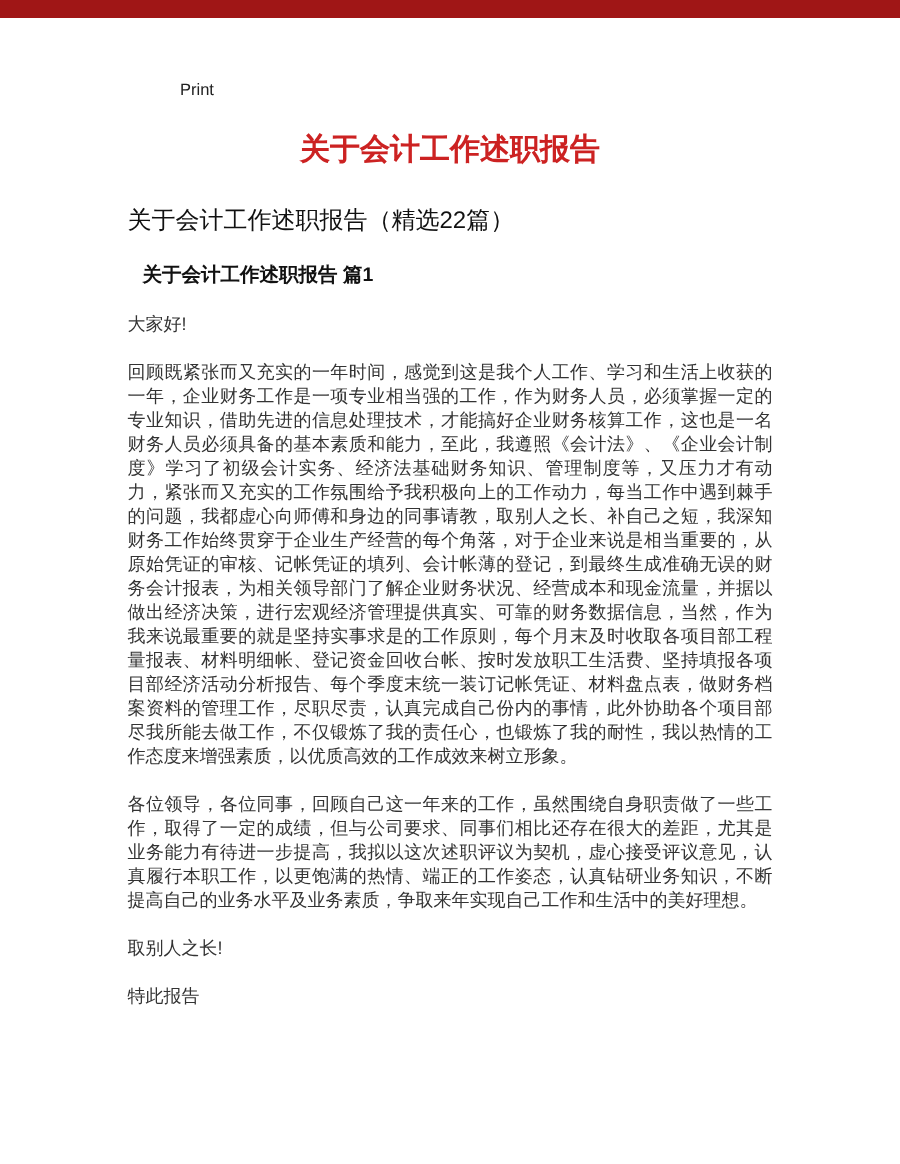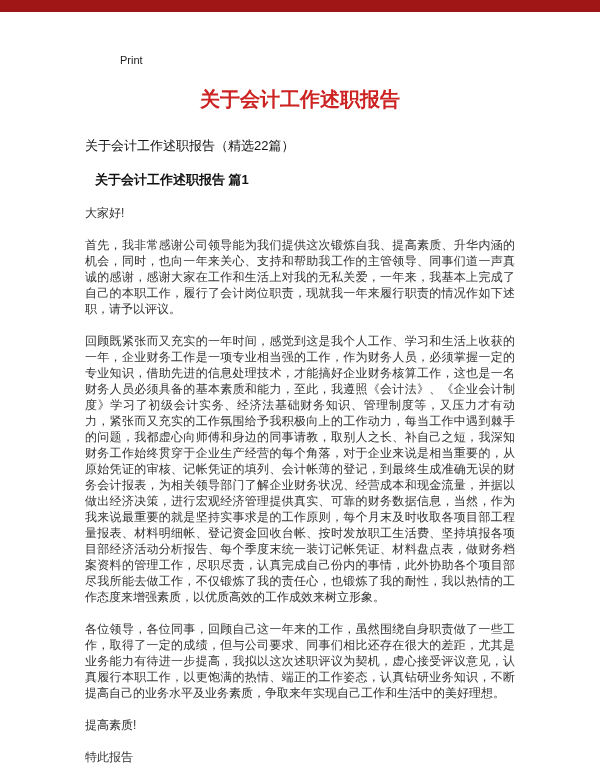--- a/index.html
+++ b/index.html
@@ -36,21 +36,21 @@
     padding-left:35px;
   }
   .title{
     margin:18px 0 24px;
     font-size:20px;
     font-weight:bold;
     text-align:center;
     color:var(--title-red);
   }
   .subtitle{
-    font-size:13px;
+    font-size:16px;
     color:#111111;
     margin:0 0 16px;
   }
   .section-heading{
     font-size:13px;
     font-weight:bold;
     color:#111111;
     margin:0 10px 12px;
   }
   p{
@@ -68,19 +68,18 @@
 <body>
 
 <div class="page">
   <div class="top-bar"></div>
   <div class="content">
     <a class="print">Print</a>
     <h1 class="title">关于会计工作述职报告</h1>
     <div class="subtitle">关于会计工作述职报告（精选22篇）</div>
     <div class="section-heading">关于会计工作述职报告 篇1</div>
     <p class="short">大家好!</p>
-    <p>首先，我非常感谢公司领导能为我们提供这次锻炼自我、提高素质、升华内涵的机会，同时，也向一年来关心、支持和帮助我工作的主管领导、同事们道一声真诚的感谢，感谢大家在工作和生活上对我的无私关爱，一年来，我基本上完成了自己的本职工作，履行了会计岗位职责，现就我一年来履行职责的情况作如下述职，请予以评议。</p>
     <p>回顾既紧张而又充实的一年时间，感觉到这是我个人工作、学习和生活上收获的一年，企业财务工作是一项专业相当强的工作，作为财务人员，必须掌握一定的专业知识，借助先进的信息处理技术，才能搞好企业财务核算工作，这也是一名财务人员必须具备的基本素质和能力，至此，我遵照《会计法》、《企业会计制度》学习了初级会计实务、经济法基础财务知识、管理制度等，又压力才有动力，紧张而又充实的工作氛围给予我积极向上的工作动力，每当工作中遇到棘手的问题，我都虚心向师傅和身边的同事请教，取别人之长、补自己之短，我深知财务工作始终贯穿于企业生产经营的每个角落，对于企业来说是相当重要的，从原始凭证的审核、记帐凭证的填列、会计帐薄的登记，到最终生成准确无误的财务会计报表，为相关领导部门了解企业财务状况、经营成本和现金流量，并据以做出经济决策，进行宏观经济管理提供真实、可靠的财务数据信息，当然，作为我来说最重要的就是坚持实事求是的工作原则，每个月末及时收取各项目部工程量报表、材料明细帐、登记资金回收台帐、按时发放职工生活费、坚持填报各项目部经济活动分析报告、每个季度末统一装订记帐凭证、材料盘点表，做财务档案资料的管理工作，尽职尽责，认真完成自己份内的事情，此外协助各个项目部尽我所能去做工作，不仅锻炼了我的责任心，也锻炼了我的耐性，我以热情的工作态度来增强素质，以优质高效的工作成效来树立形象。</p>
     <p>各位领导，各位同事，回顾自己这一年来的工作，虽然围绕自身职责做了一些工作，取得了一定的成绩，但与公司要求、同事们相比还存在很大的差距，尤其是业务能力有待进一步提高，我拟以这次述职评议为契机，虚心接受评议意见，认真履行本职工作，以更饱满的热情、端正的工作姿态，认真钻研业务知识，不断提高自己的业务水平及业务素质，争取来年实现自己工作和生活中的美好理想。</p>
-    <p class="short">提高素质!</p>
+    <p class="short">取别人之长!</p>
     <p class="short">特此报告</p>
   </div>
 </div>
 
 </body></html>

